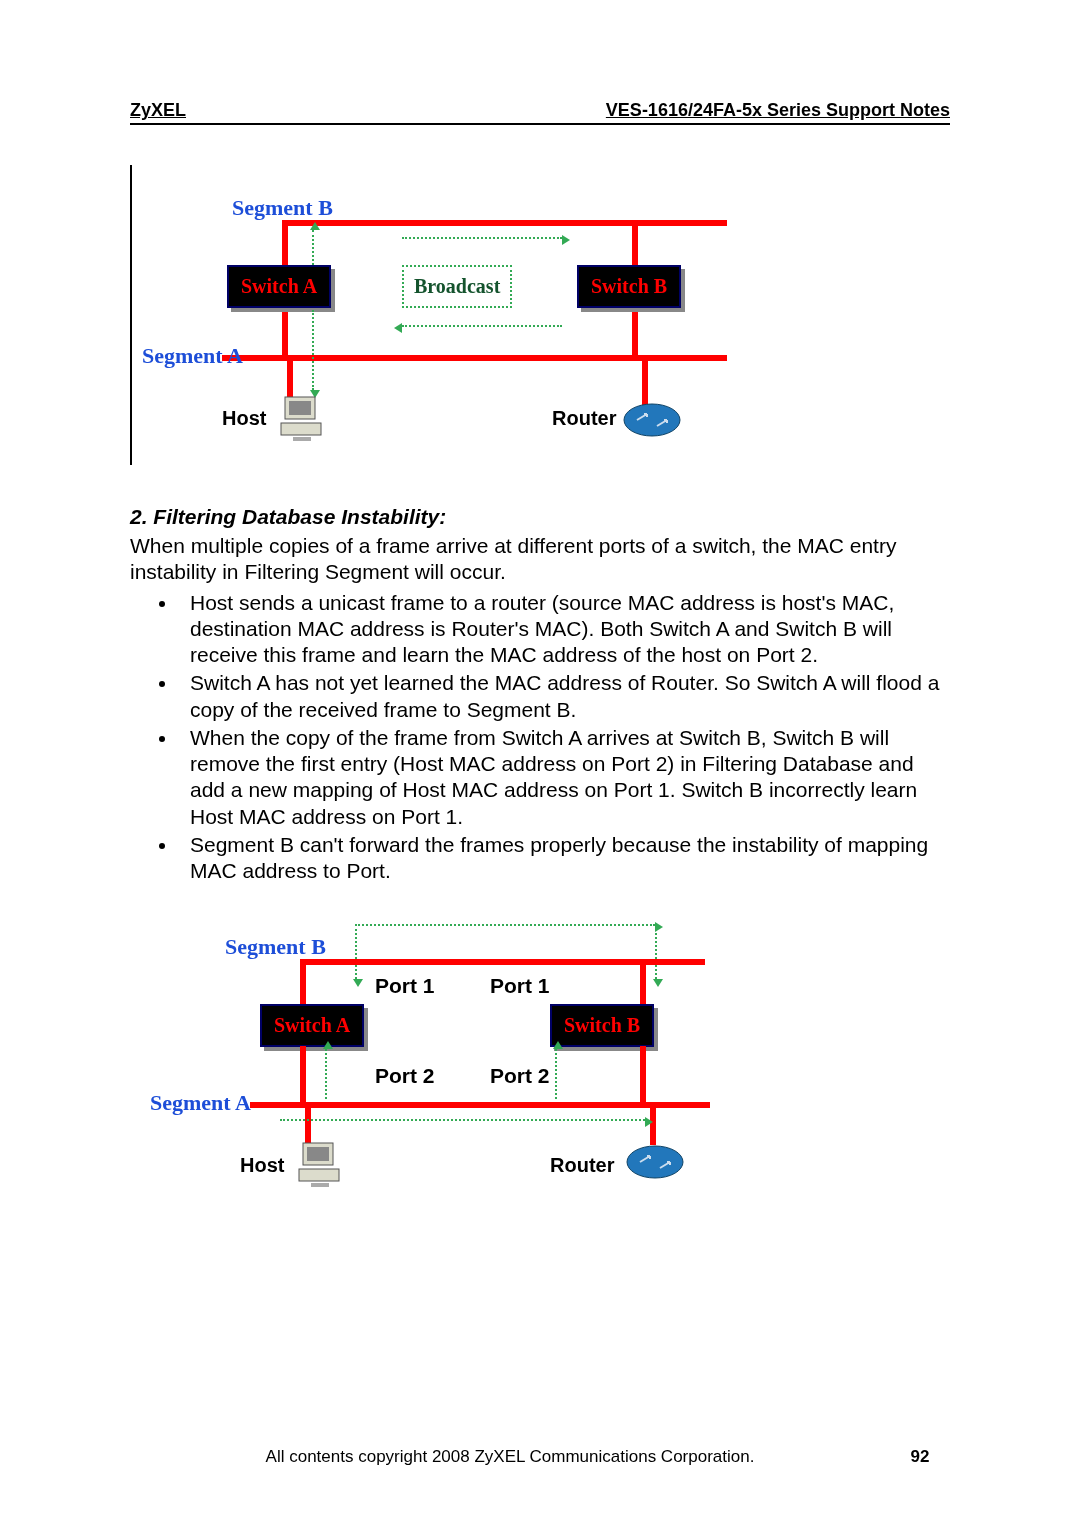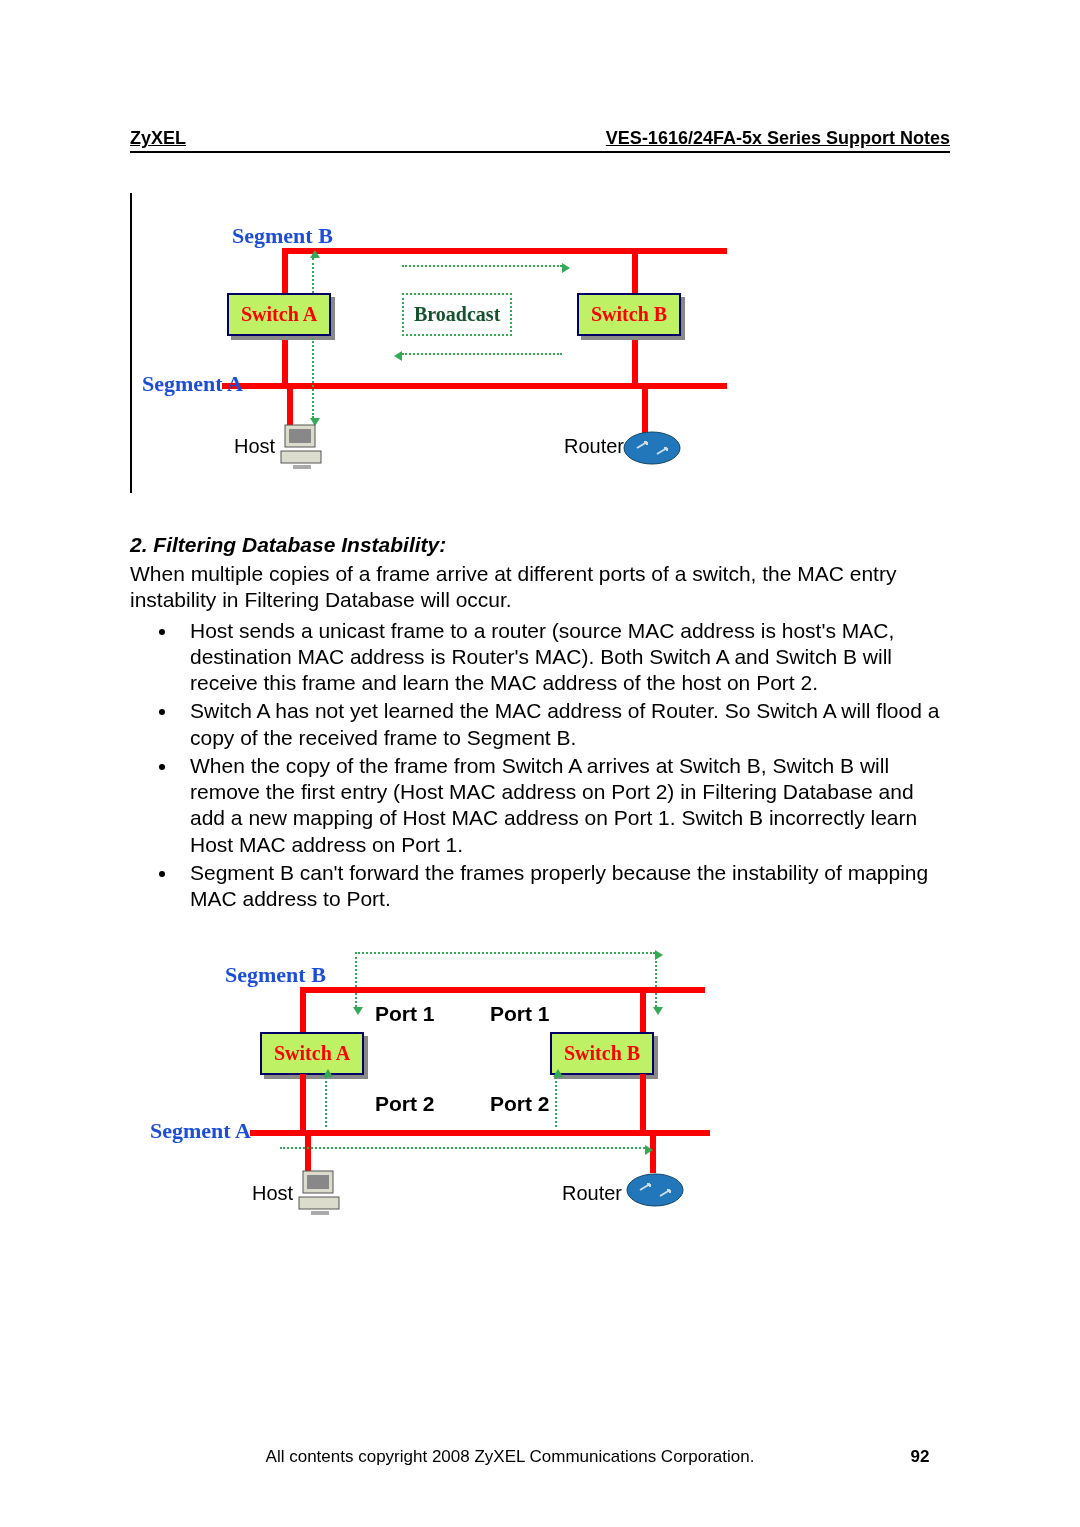--- a/index.html
+++ b/index.html
@@ -16,21 +16,20 @@
     min-height: 1527px;
     position: relative;
   }
   .header-row {
     display: flex;
     justify-content: space-between;
     font-weight: bold;
     font-size: 18px;
     border-bottom: 2px solid #000;
     padding-bottom: 2px;
-    margin-top: 28px;
   }
   .header-left { text-decoration: underline; }
   .header-right { text-decoration: underline; }
   .diagram-wrap {
     margin: 40px 0 40px 0;
     border-left: 2px solid #000;
     padding: 10px 0 10px 20px;
   }
   .diagram {
     position: relative;
@@ -45,43 +44,42 @@
     background: #ff0000;
   }
   .line-red-v {
     position: absolute;
     width: 6px;
     background: #ff0000;
   }
   .box {
     position: absolute;
     border: 2px solid #000066;
-    background: #bef264;
+    background: #000000;
     font-family: "Times New Roman", serif;
     font-size: 20px;
     font-weight: bold;
     color: #ff0000;
     text-align: center;
     padding: 8px 12px;
     box-shadow: 4px 4px 0 #888;
   }
   .label-blue {
     position: absolute;
     font-family: "Times New Roman", serif;
     font-size: 22px;
     font-weight: bold;
     color: #1d4ed8;
   }
   .label-black {
     position: absolute;
     font-family: Arial, sans-serif;
     font-size: 20px;
-    font-weight: normal;
+    font-weight: bold;
     color: #000;
-    margin-left: 12px;
   }
   .dotted-green {
     position: absolute;
     border-top: 2px dotted #33aa55;
   }
   .dotted-green-v {
     position: absolute;
     border-left: 2px dotted #33aa55;
   }
   .arrow-right::after {
@@ -215,21 +213,21 @@
 
       <span class="label-black" style="left:400px; top:232px;">Router</span>
       <svg class="router" style="left:470px; top:225px;" viewBox="0 0 60 40">
         <ellipse cx="30" cy="20" rx="28" ry="16" fill="#2277bb" stroke="#114466"></ellipse>
         <path d="M15 20 L25 14 M25 14 L22 14 M25 14 L25 17 M35 26 L45 20 M45 20 L42 20 M45 20 L45 23" stroke="#cde" stroke-width="2" fill="none"></path>
       </svg>
     </div>
   </div>
 
   <div class="section-title">2. Filtering Database Instability:</div>
-  <div class="body-text">When multiple copies of a frame arrive at different ports of a switch, the MAC entry instability in Filtering Database will occur.</div>
+  <div class="body-text">When multiple copies of a frame arrive at different ports of a switch, the MAC entry instability in Filtering Segment will occur.</div>
   <ul class="bullets">
     <li>Host sends a unicast frame to a router (source MAC address is host's MAC, destination MAC address is Router's MAC). Both Switch A and Switch B will receive this frame and learn the MAC address of the host on Port 2.</li>
     <li>Switch A has not yet learned the MAC address of Router. So Switch A will flood a copy of the received frame to Segment B.</li>
     <li>When the copy of the frame from Switch A arrives at Switch B, Switch B will remove the first entry (Host MAC address on Port 2) in Filtering Database and add a new mapping of Host MAC address on Port 1. Switch B incorrectly learn Host MAC address on Port 1.</li>
     <li>Segment B can't forward the frames properly because the instability of mapping MAC address to Port.</li>
   </ul>
 
   <div class="diagram2-wrap">
     <div class="diagram2">
 

